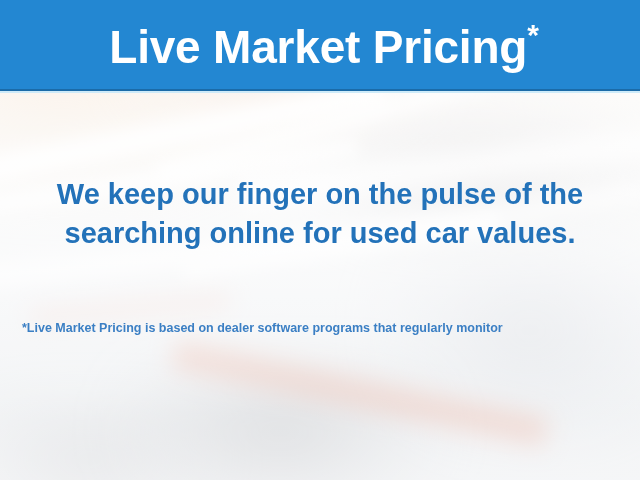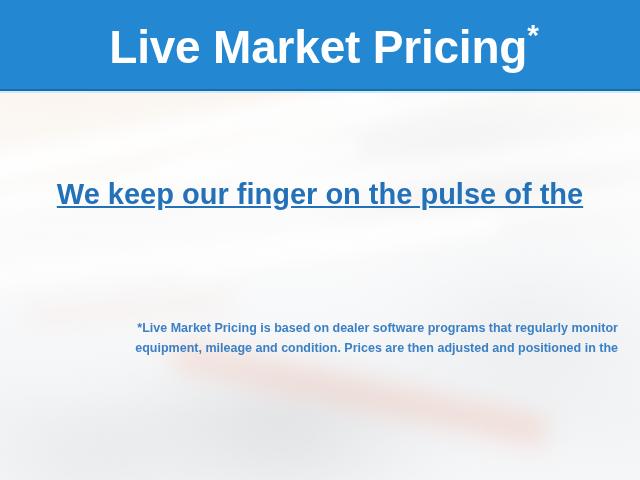--- a/index.html
+++ b/index.html
@@ -239,30 +239,29 @@
     left: 0;
     top: 82px;
     width: 640px;
     text-align: center;
     color: #2372b9;
     font-size: 29px;
     font-weight: bold;
     line-height: 39px;
     padding: 0 18px;
     box-sizing: border-box;
-    text-decoration: underline;
   }
   .headline .ln { display: block; white-space: nowrap; }
 
   .footnote {
     position: absolute;
     left: 0;
     top: 225px;
     width: 640px;
-    text-align: right;
+    text-align: left;
     color: #3b7fc4;
     font-size: 12.5px;
     font-weight: bold;
     line-height: 20px;
     padding: 0 22px;
     box-sizing: border-box;
   }
   .footnote .ln { display: block; white-space: nowrap; }
 </style>
 </head>
@@ -292,22 +291,22 @@
   <div class="banner">
     <div class="banner-title"><span>Live Market Pricing</span><span class="star">*</span></div>
   </div>
   <div class="banner-edge"></div>
   <div class="banner-glow"></div>
 
   <div class="content">
 
     <div class="headline">
       <span class="ln">We keep our finger on the pulse of the</span>
+      <span class="ln">searching online for used car values.</span>
     </div>
 
     <div class="footnote">
       <span class="ln">*Live Market Pricing is based on dealer software programs that regularly monitor</span>
-      <span class="ln">equipment, mileage and condition. Prices are then adjusted and positioned in the</span>
     </div>
 
   </div>
 
 </div>
 
 </body></html>

